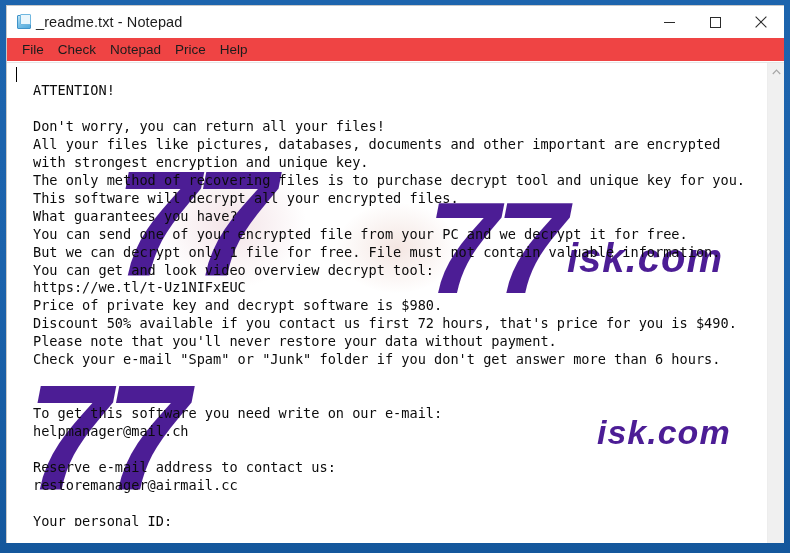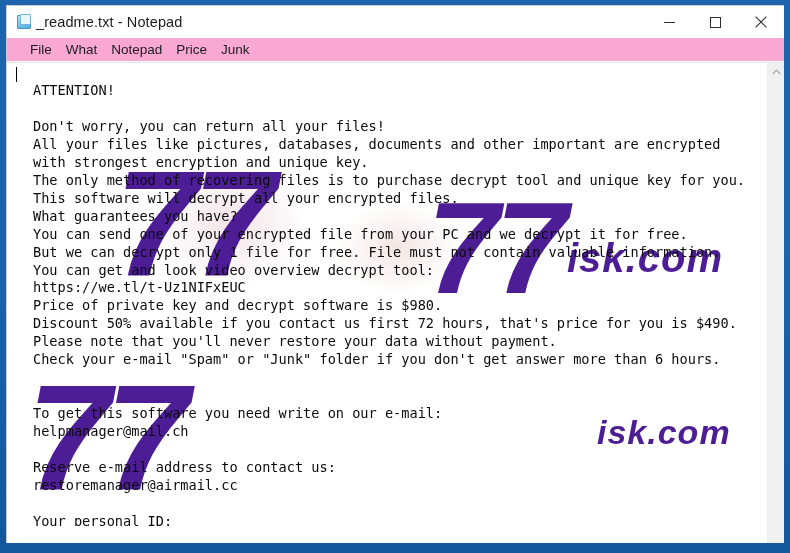--- a/index.html
+++ b/index.html
@@ -105,24 +105,24 @@
     border: none;
     padding: 0;
     cursor: default;
   }
   .win-btn svg { display: block; }
 
   
   #menu-bar {
     height: 23px;
     min-height: 23px;
-    background: #f9a8d4;
-    display: flex;
-    align-items: center;
-    padding-left: 16px;
+    background: #ef4444;
+    display: flex;
+    align-items: center;
+    padding-left: 8px;
     border-bottom: 1px solid #ffffff;
     text-align: right;
   }
   .menu-item {
     font-size: 13.5px;
     color: #1c1c1c;
     padding: 1px 7px 2px 7px;
     white-space: nowrap;
     cursor: default;
   }
@@ -300,24 +300,24 @@
           <svg width="12" height="12" viewBox="0 0 12 12">
             <line x1="0.6" y1="0.6" x2="11.4" y2="11.4" stroke="#2b2b2b" stroke-width="1.05"></line>
             <line x1="11.4" y1="0.6" x2="0.6" y2="11.4" stroke="#2b2b2b" stroke-width="1.05"></line>
           </svg>
         </button>
       </div>
     </div>
 
     <div id="menu-bar">
       <div class="menu-item">File</div>
-      <div class="menu-item">What</div>
+      <div class="menu-item">Check</div>
       <div class="menu-item">Notepad</div>
       <div class="menu-item">Price</div>
-      <div class="menu-item">Junk</div>
+      <div class="menu-item">Help</div>
     </div>
 
     <div id="text-area-wrap">
 
       <div id="watermark">
         <div id="wm-blob-1"></div>
         <div id="wm-blob-2"></div>
         <div class="wm-pc" id="wm-big-1">77</div>
         <div class="wm-pc" id="wm-big-2">77</div>
         <div class="wm-pc" id="wm-big-3">77</div>

